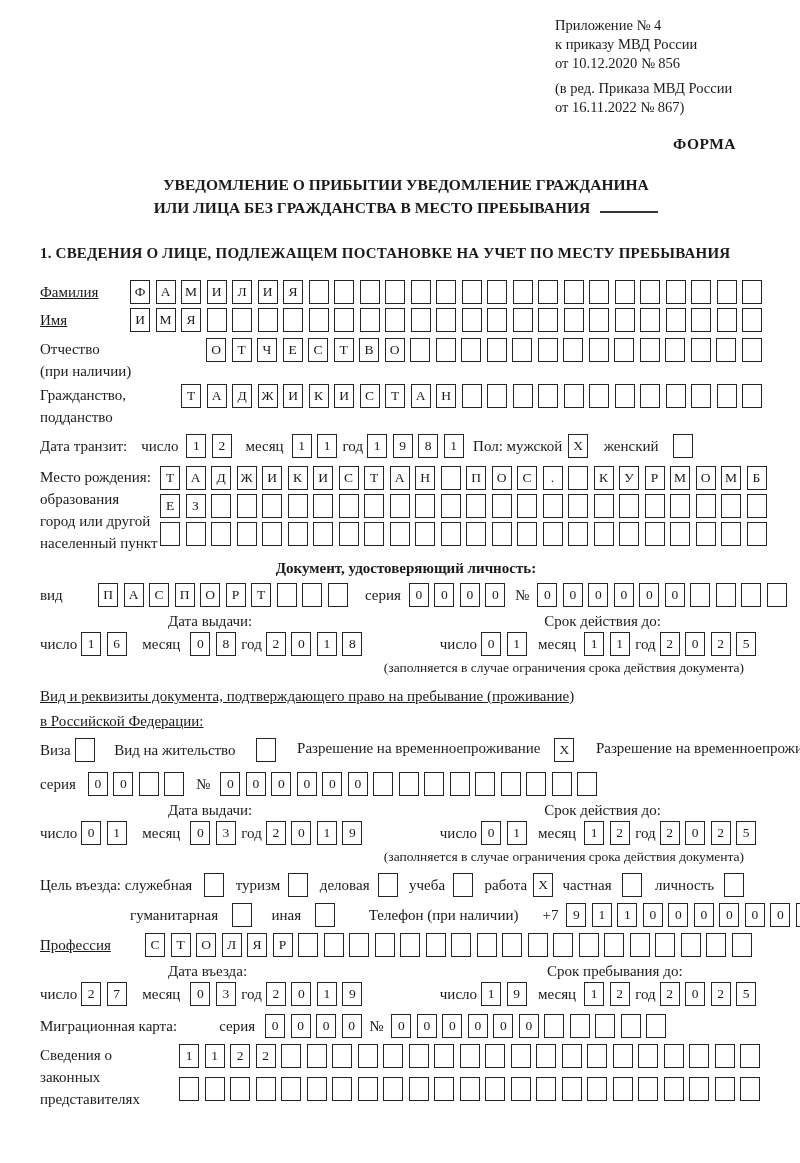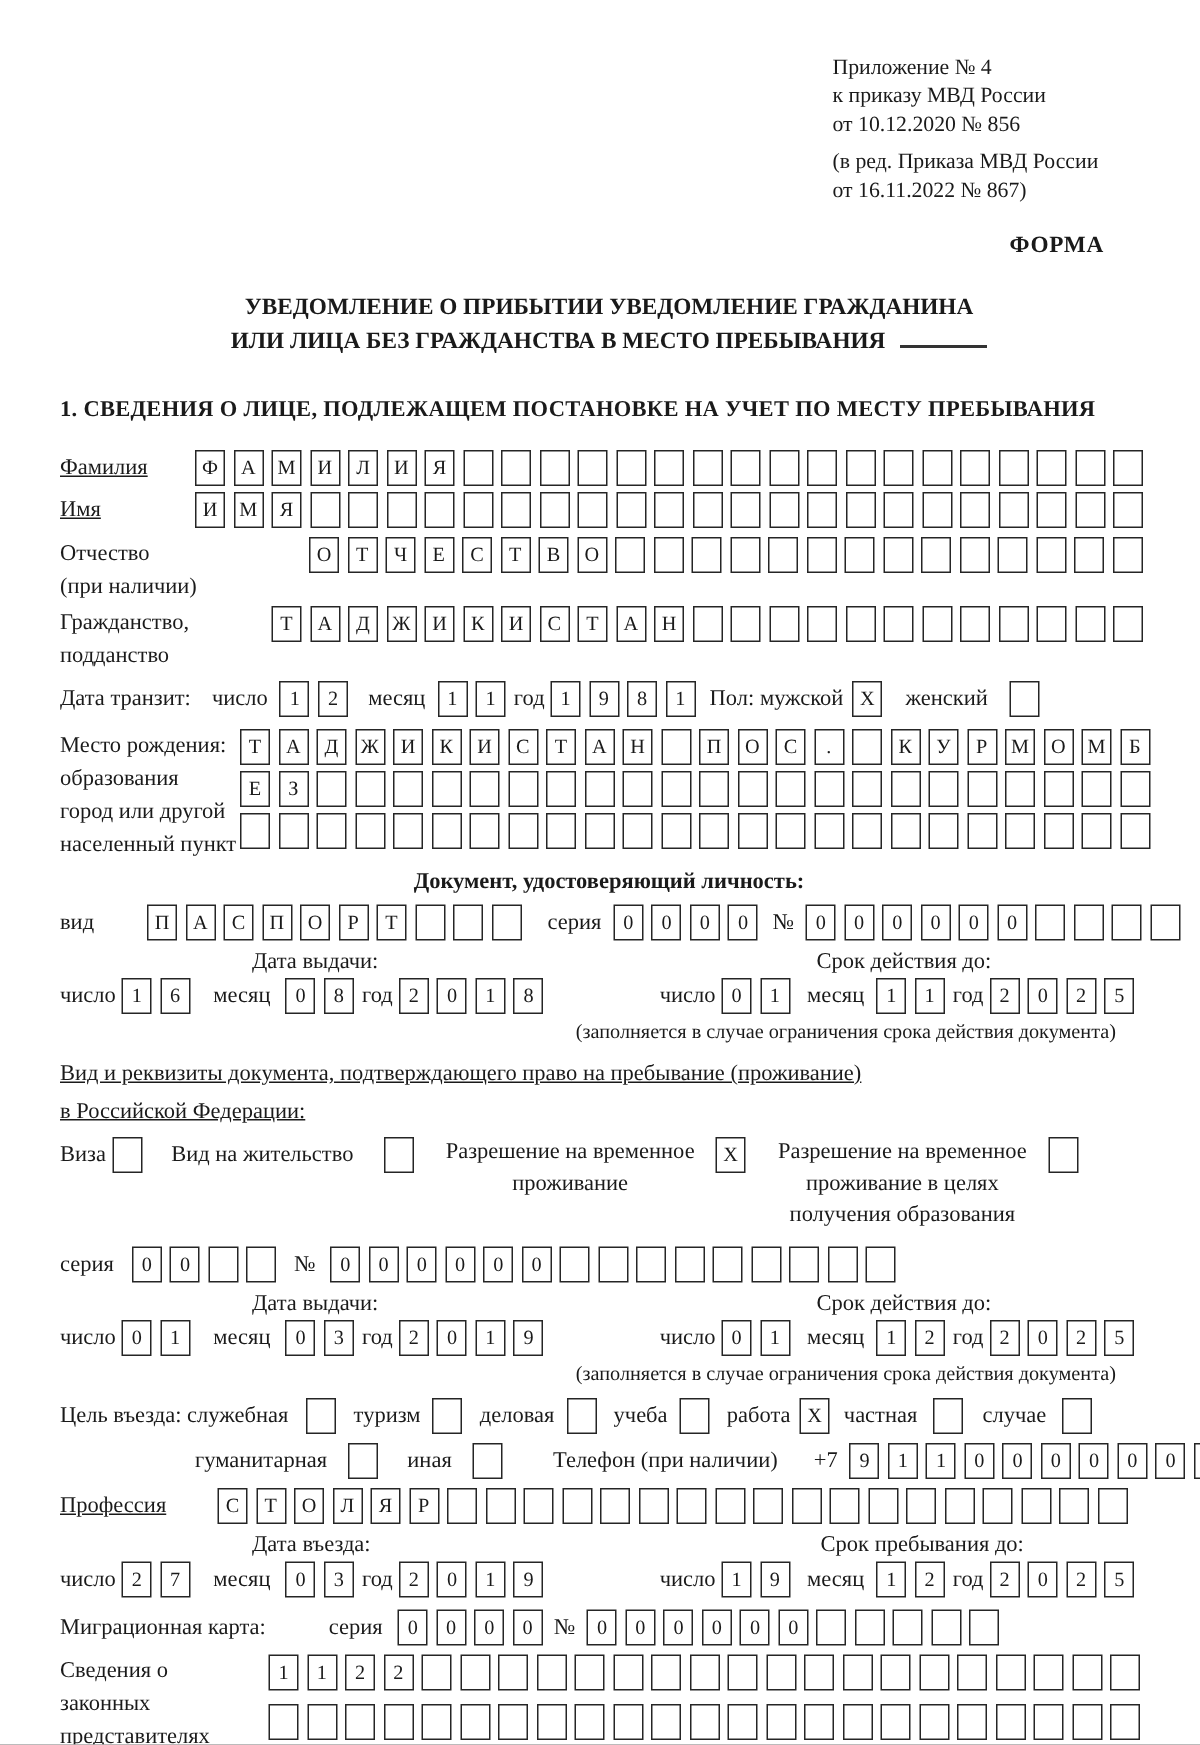--- a/index.html
+++ b/index.html
@@ -1,21 +1,21 @@
 <!DOCTYPE html>
 <html><head>
 <meta charset="utf-8">
 <style>
   * { box-sizing: border-box; margin: 0; padding: 0; }
   html,body { background:#888; }
   .page {
     position: relative; width: 800px; height: 1163px; margin: 0 auto;
     background: #fff; color: #1a1a1a;
     font-family: "Liberation Serif", "DejaVu Serif", serif;
-    font-size: 15px; padding: 36px 28px 20px 40px; overflow: hidden;
+    font-size: 15px; padding: 16px 28px 20px 40px; overflow: hidden;
   }
   .annex { margin-left: 515px; line-height: 19px; font-size: 14.5px; }
   .annex .gap-top { margin-top: 6px; }
   .forma { text-align: right; padding-right: 36px; font-weight: bold; margin-top: 18px; font-size: 15.5px; letter-spacing: .5px; }
   .title { text-align: center; font-weight: bold; font-size: 15.5px; margin-top: 20px; line-height: 23px; }
   .t-underline { display: inline-block; width: 58px; border-bottom: 2px solid #333; margin-left: 10px; vertical-align: baseline; }
   .sec-title { font-weight: bold; font-size: 15px; margin-top: 26px; margin-bottom: 18px; letter-spacing: .2px; }
   .crow { display: flex; align-items: flex-start; margin-bottom: 4px; }
   .cells { display: flex; flex-wrap: nowrap; }
   .cell {
@@ -26,21 +26,21 @@
   }
   .lbl { line-height: 24px; flex: none; text-decoration: underline; }
   .lbl2 div, .lbl4 div, .lbl6 div { line-height: 22px; }
   .stack .crow { margin-bottom: 4px; }
   .doc-header { text-align: center; font-weight: bold; margin: 6px 0 6px 0; }
   .inline-row { align-items: flex-start; }
   .inline-row > span.txt { line-height: 24px; flex: none; }
   .dlabels { display: flex; margin-top: 6px; margin-bottom: 2px; }
   .note-right { text-align: right; font-size: 13.5px; padding-right: 28px; margin-bottom: 8px; margin-top: 2px; }
   .plain { line-height: 25px; text-decoration: underline; }
-  .mlc { display: inline-flex; flex-direction: column; text-align: center; line-height: 21px; flex: none; }
+  .mlc { display: inline-flex; flex-direction: row; text-align: center; line-height: 21px; flex: none; }
 </style>
 </head>
 <body>
 
 <div class="page">
 
   <div class="annex">
     <div>Приложение № 4</div>
     <div>к приказу МВД России</div>
     <div>от 10.12.2020 № 856</div>
@@ -481,21 +481,21 @@
     <span class="txt" style="margin-left:6px">туризм</span>
     <span class="cell" style="margin-left:8px"></span>
     <span class="txt" style="margin-left:6px">деловая</span>
     <span class="cell" style="margin-left:8px"></span>
     <span class="txt" style="margin-left:6px">учеба</span>
     <span class="cell" style="margin-left:8px"></span>
     <span class="txt" style="margin-left:6px">работа</span>
     <span class="cell" style="margin-left:6px">X</span>
     <span class="txt" style="margin-left:4px">частная</span>
     <span class="cell" style="margin-left:10px"></span>
-    <span class="txt" style="margin-left:8px">случае</span>
+    <span class="txt" style="margin-left:8px">личность</span>
     <span class="cell" style="margin-left:10px"></span>
   </div>
   <div class="crow inline-row" style="margin-bottom:6px; padding-left:90px">
     <span class="txt">гуманитарная</span>
     <span class="cell" style="margin-left:14px"></span>
     <span class="txt" style="margin-left:14px">иная</span>
     <span class="cell" style="margin-left:14px"></span>
     <span class="txt" style="margin-left:28px">Телефон (при наличии)</span>
     <span class="txt" style="margin-left:24px">+7</span>
     <span class="cells" style="margin-left:8px">

